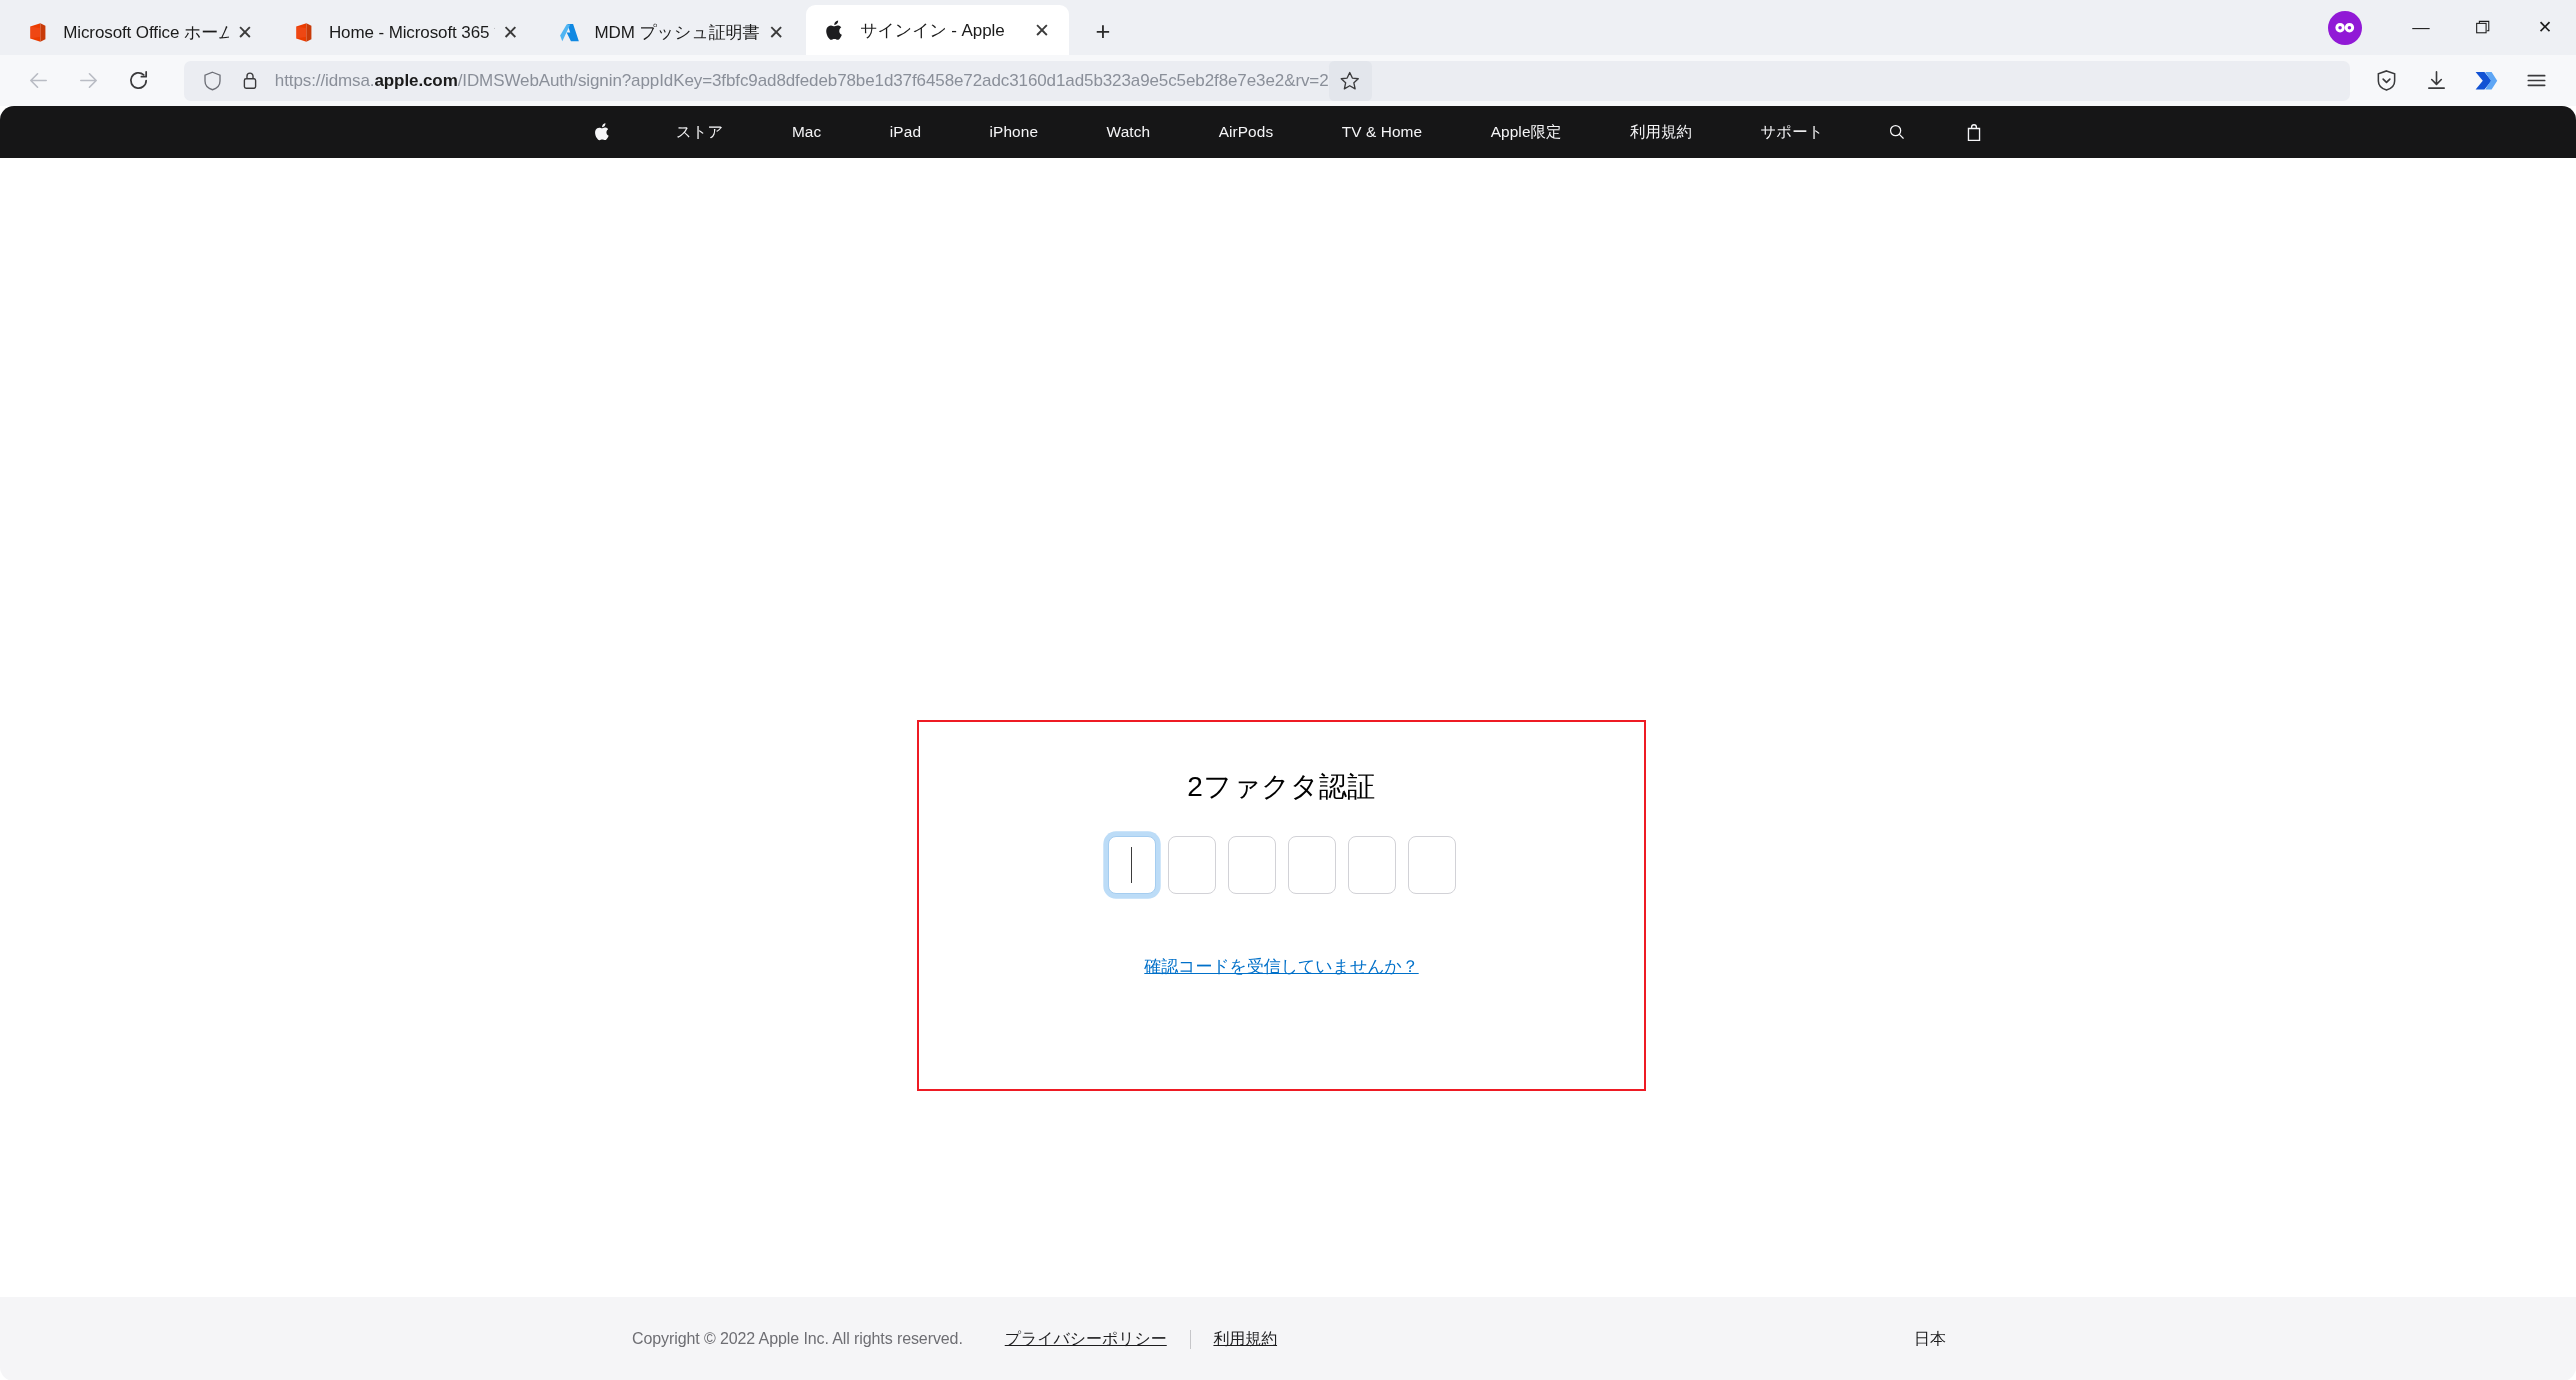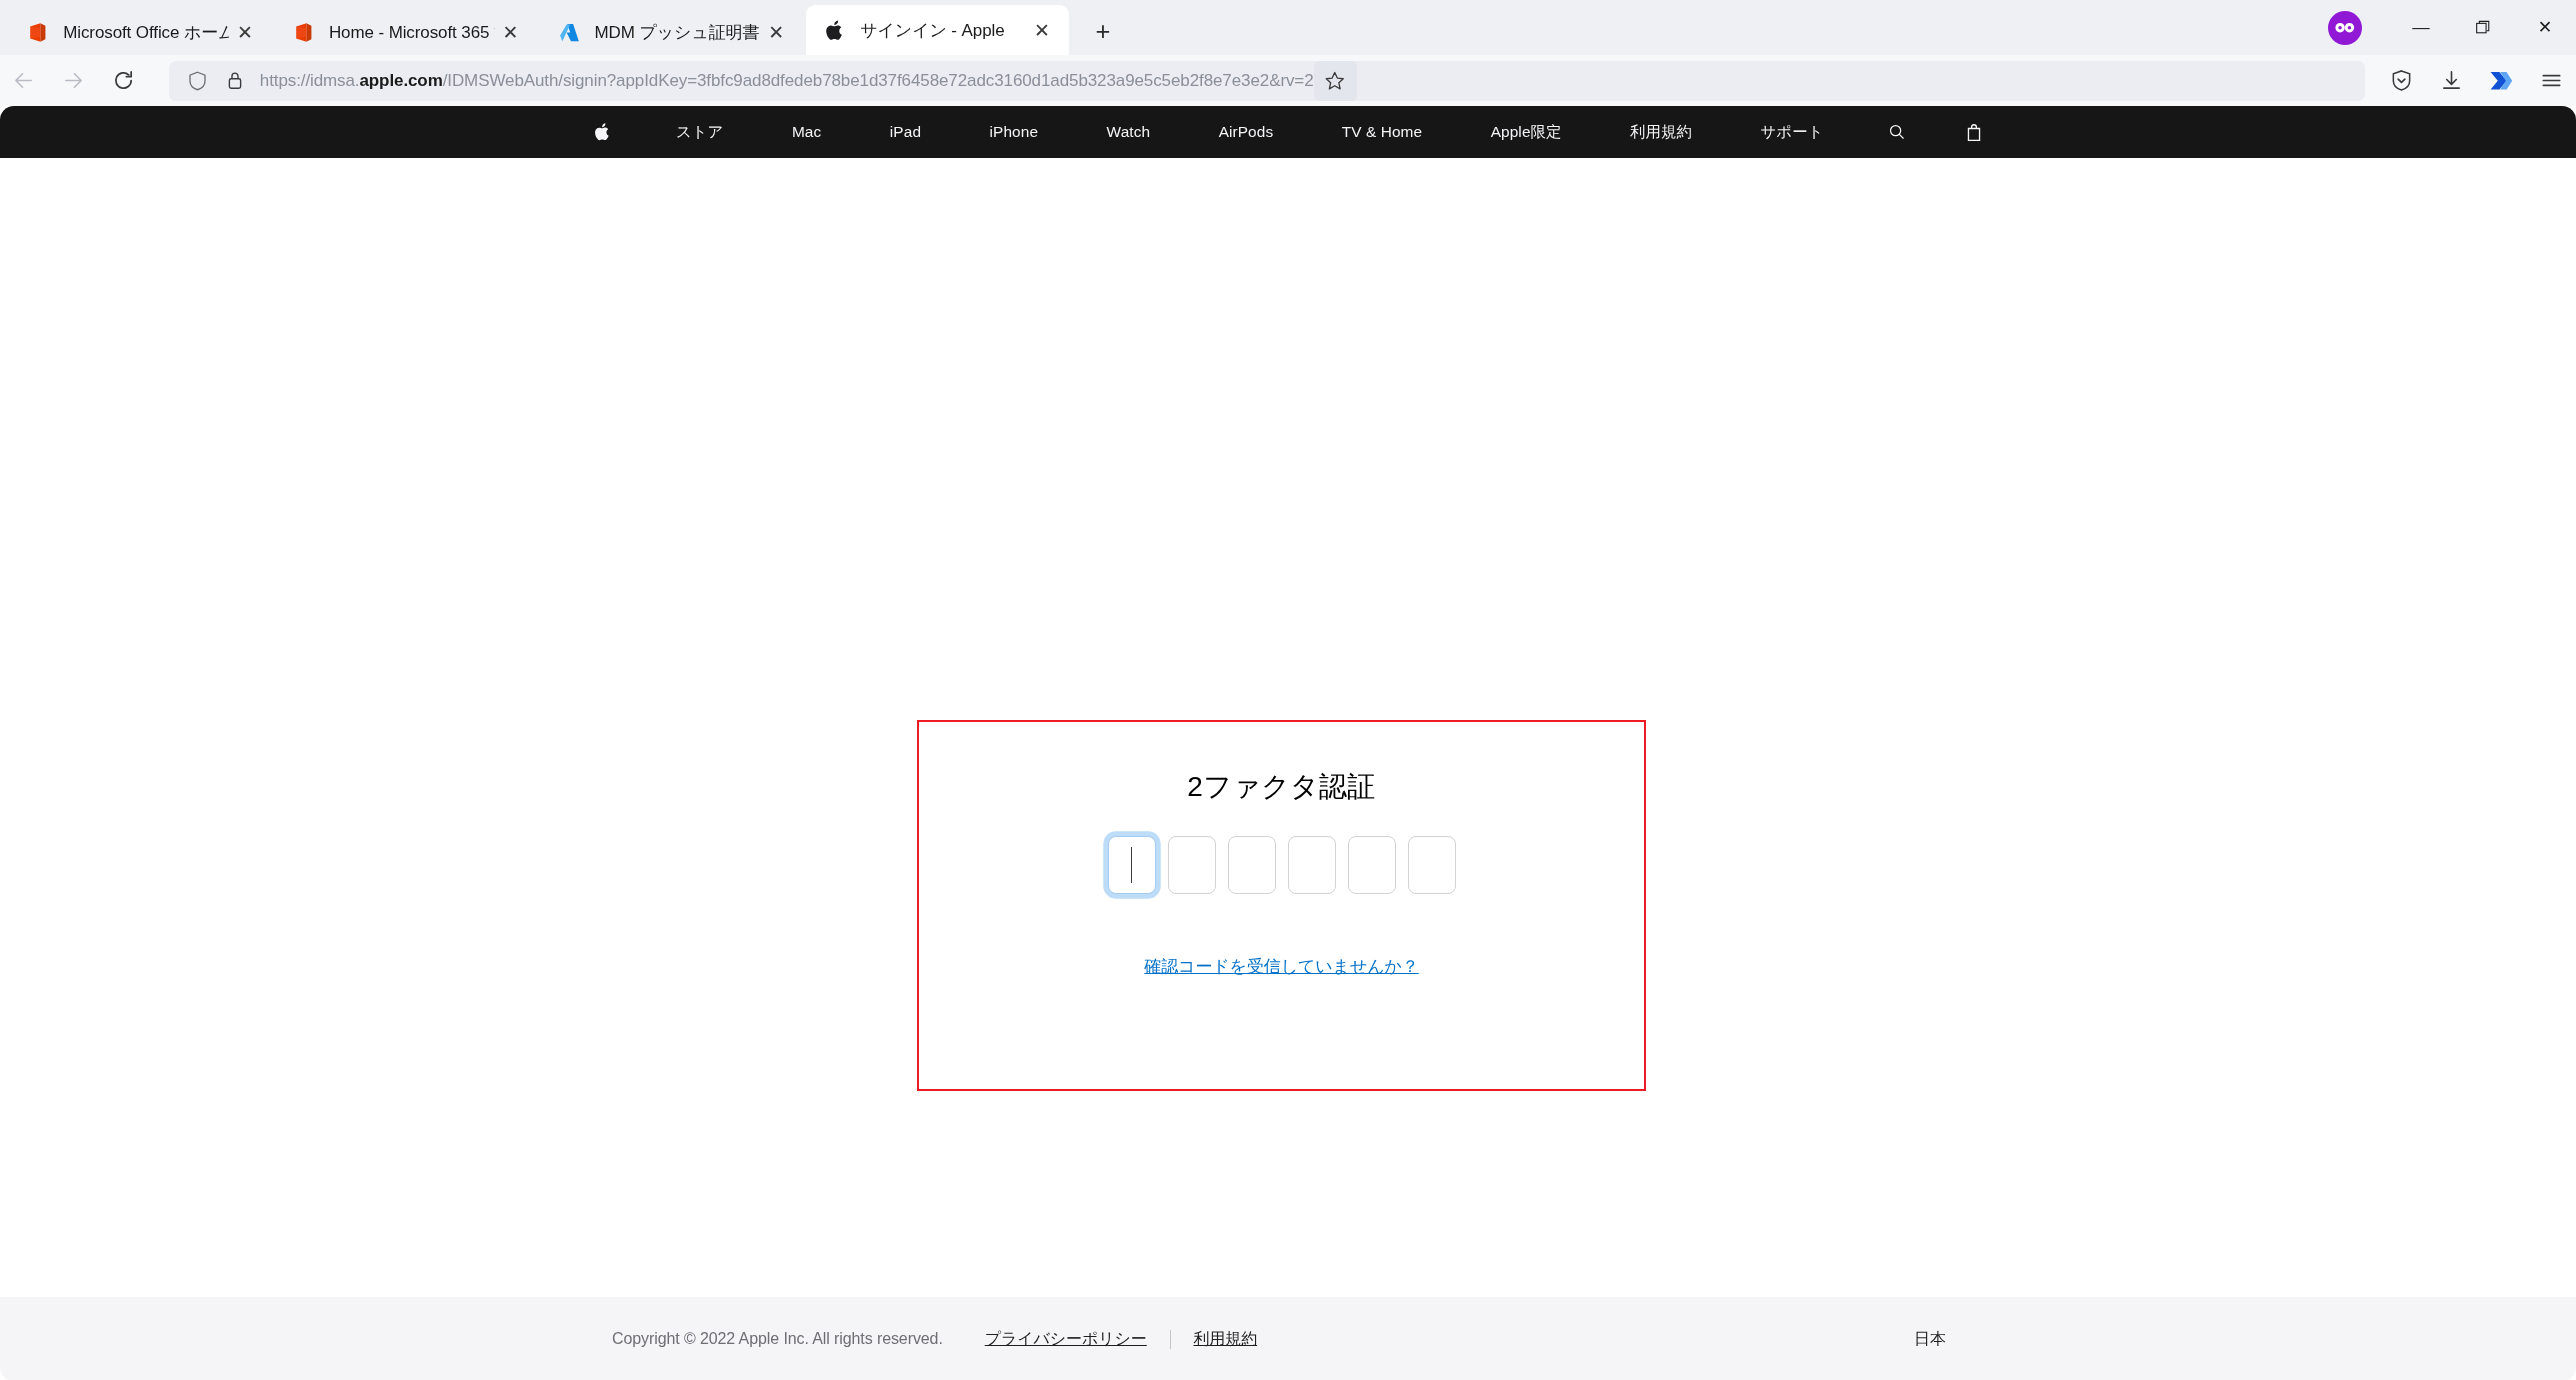--- a/index.html
+++ b/index.html
@@ -79,21 +79,21 @@
     display: flex; align-items: center; justify-content: center;
     color: #1b1b1b;
   }
 
   
   .toolbar {
     height: 51px;
     background: #f7f8fa;
     display: flex;
     align-items: center;
-    padding: 0 0;
+    padding: 0 15px;
     flex: 0 0 auto;
   }
   .navbtn {
     width: 46px; height: 46px;
     display: flex; align-items: center; justify-content: center;
     border-radius: 5.4px;
     margin-right: 4px;
   }
   .omnibox {
     flex: 1 1 auto;
@@ -237,21 +237,21 @@
     background: #f5f5f7;
     display: flex;
     align-items: center;
     flex: 0 0 auto;
     position: relative;
   }
   .footer-inner {
     display: flex;
     align-items: center;
     position: absolute;
-    left: 612px;
+    left: 632px;
   }
   .footer-copy {
     font-size: 16px;
     color: #6e6e73;
     letter-spacing: -0.1px;
   }
   .footer-links {
     display: flex;
     align-items: center;
     margin-left: 42px;

